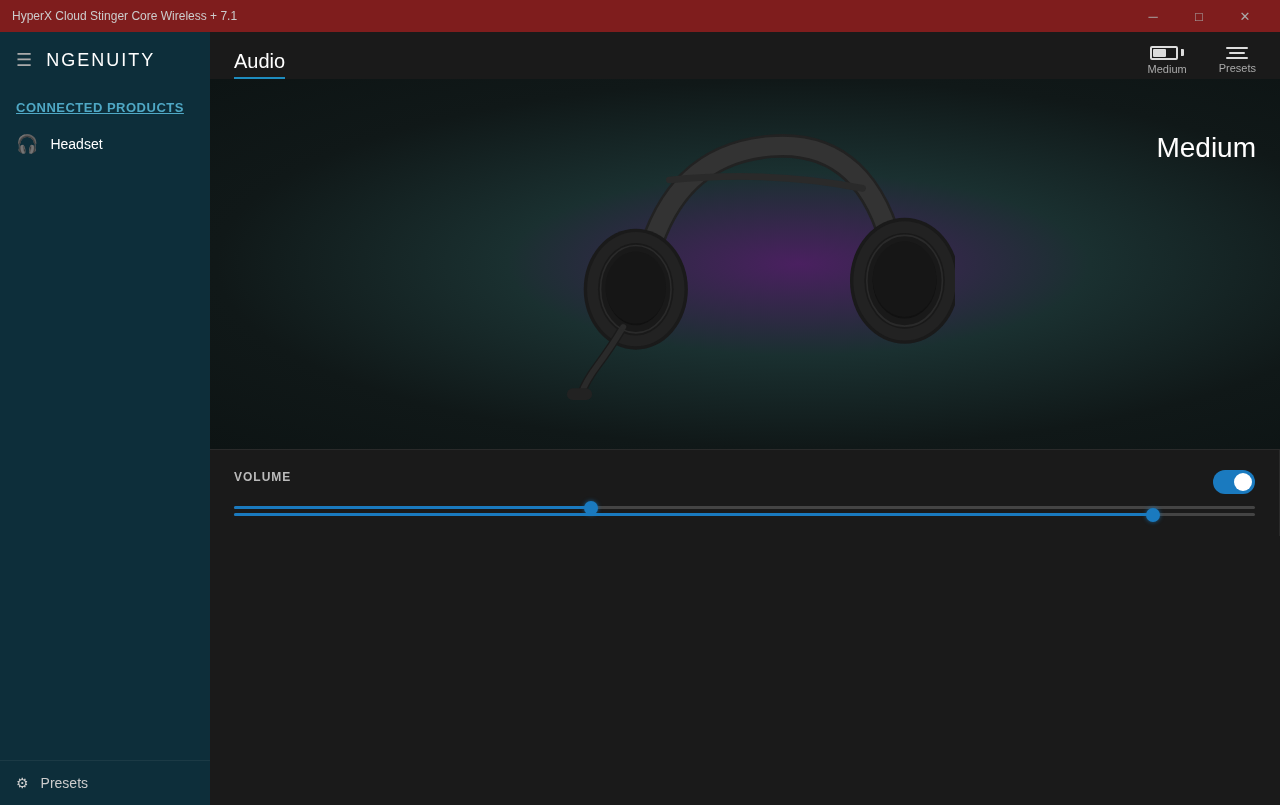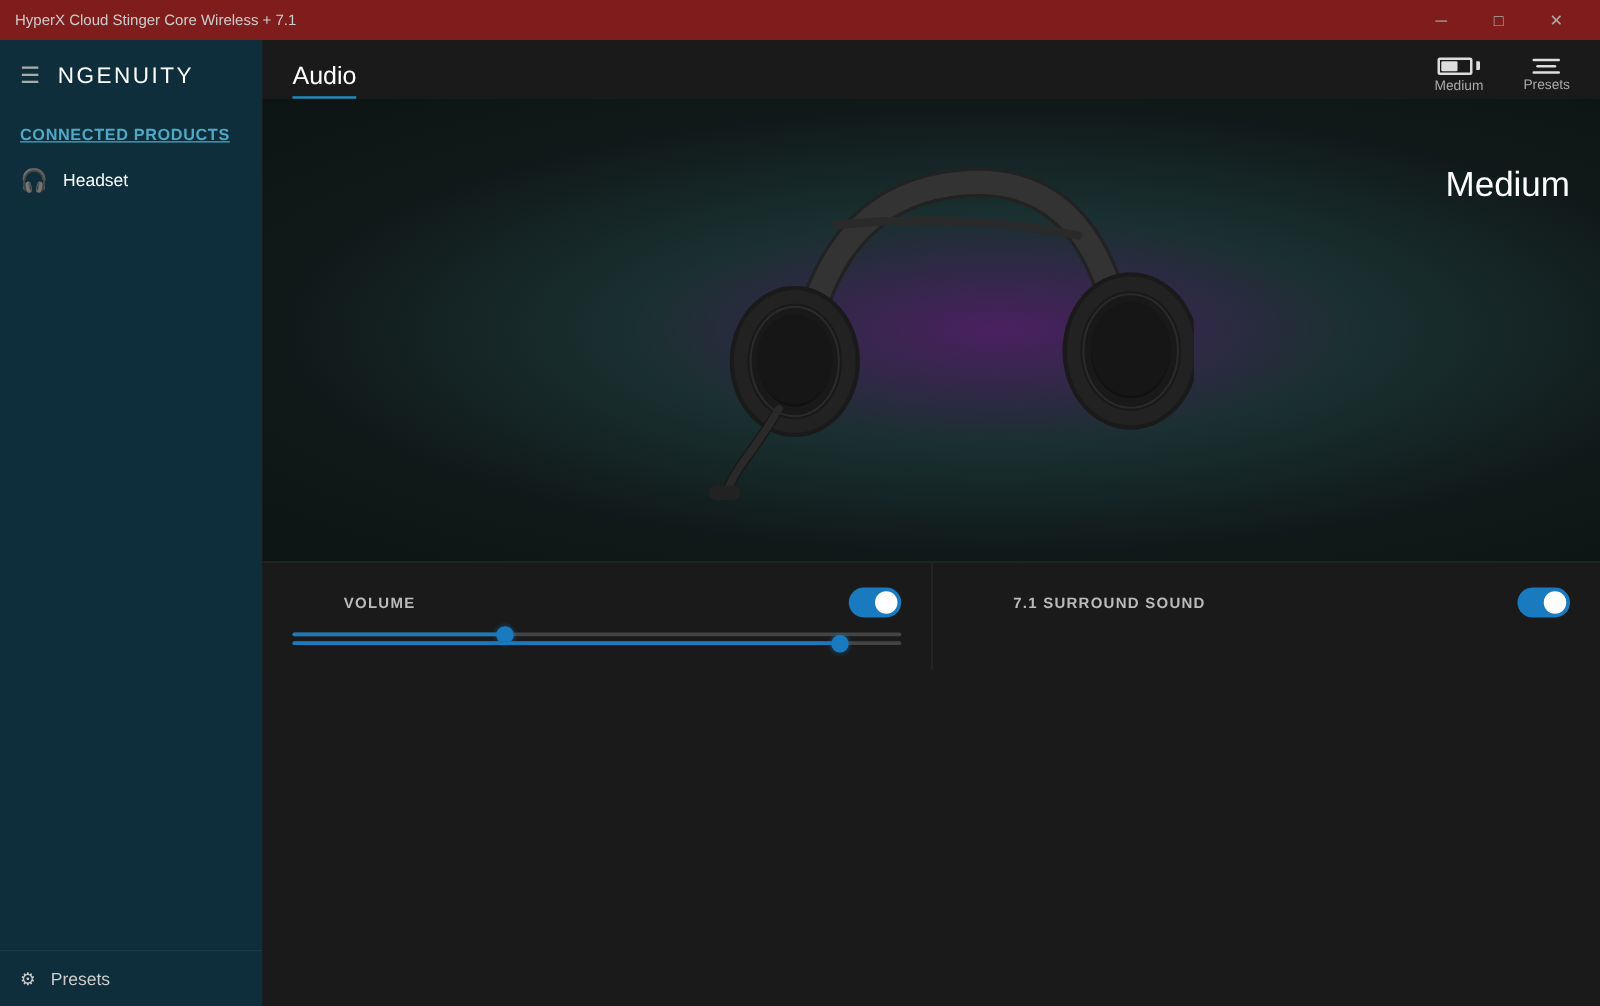--- a/index.html
+++ b/index.html
@@ -236,24 +236,23 @@
       flex: 1;
       padding: 20px 24px 20px;
       border-top: 1px solid #2a2a2a;
     }
     .control-panel:first-child {
       border-right: 1px solid #2a2a2a;
     }
 
     .control-row {
       display: flex;
-      align-items: center;
+      align-items: flex-start;
       justify-content: space-between;
       margin-bottom: 12px;
-      margin-left: 41px;
     }
     .control-label {
       color: #bbb;
       font-size: 12px;
       font-weight: 600;
       letter-spacing: 1px;
       text-transform: uppercase;
     }
 
     
@@ -442,21 +441,15 @@
         </div>
 
         <div class="slider-container">
           <div class="slider-track">
             <div class="slider-fill" style="width:90%;"></div>
             <div class="slider-thumb" style="left:90%;"></div>
           </div>
         </div>
       </div>
 
-      <div class="control-panel">
-        <div class="control-row">
-          <span class="control-label">7.1 SURROUND SOUND</span>
-          <div class="toggle"></div>
-        </div>
-      </div>
     </div>
   </div>
 </div>
 
 </body></html>

